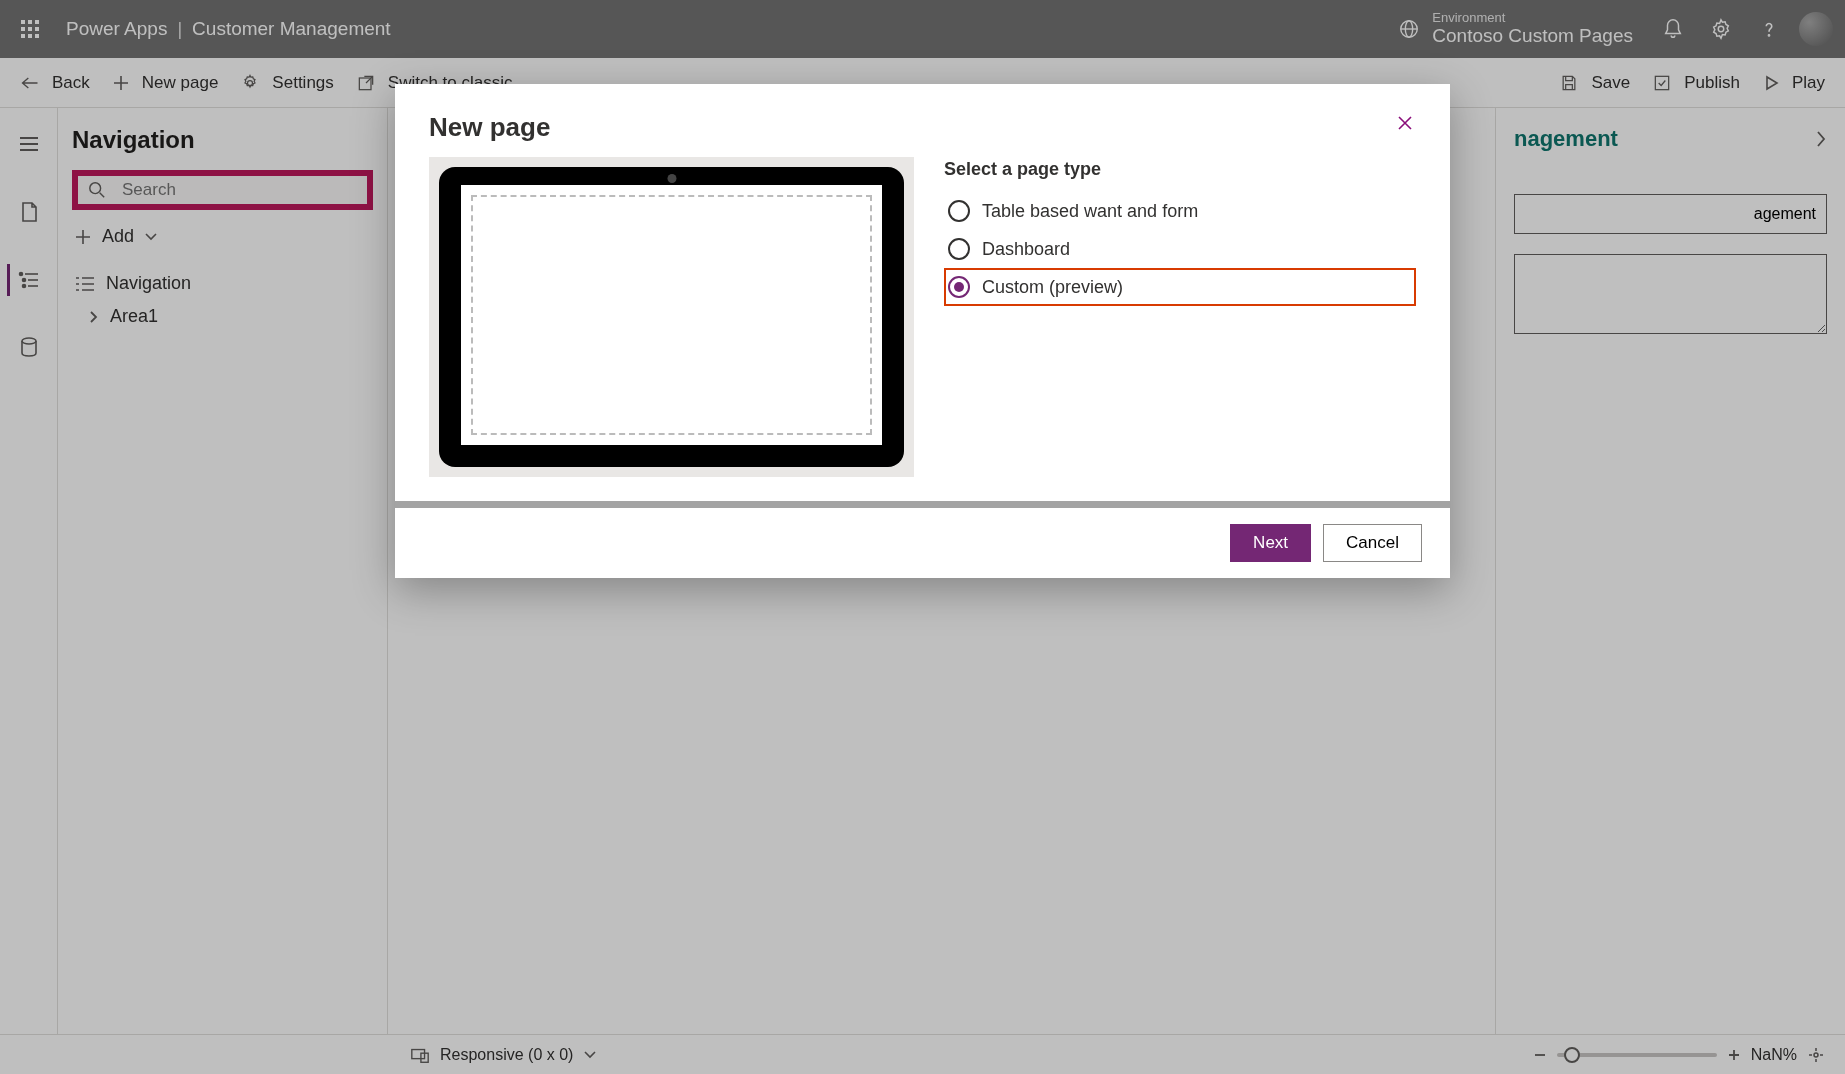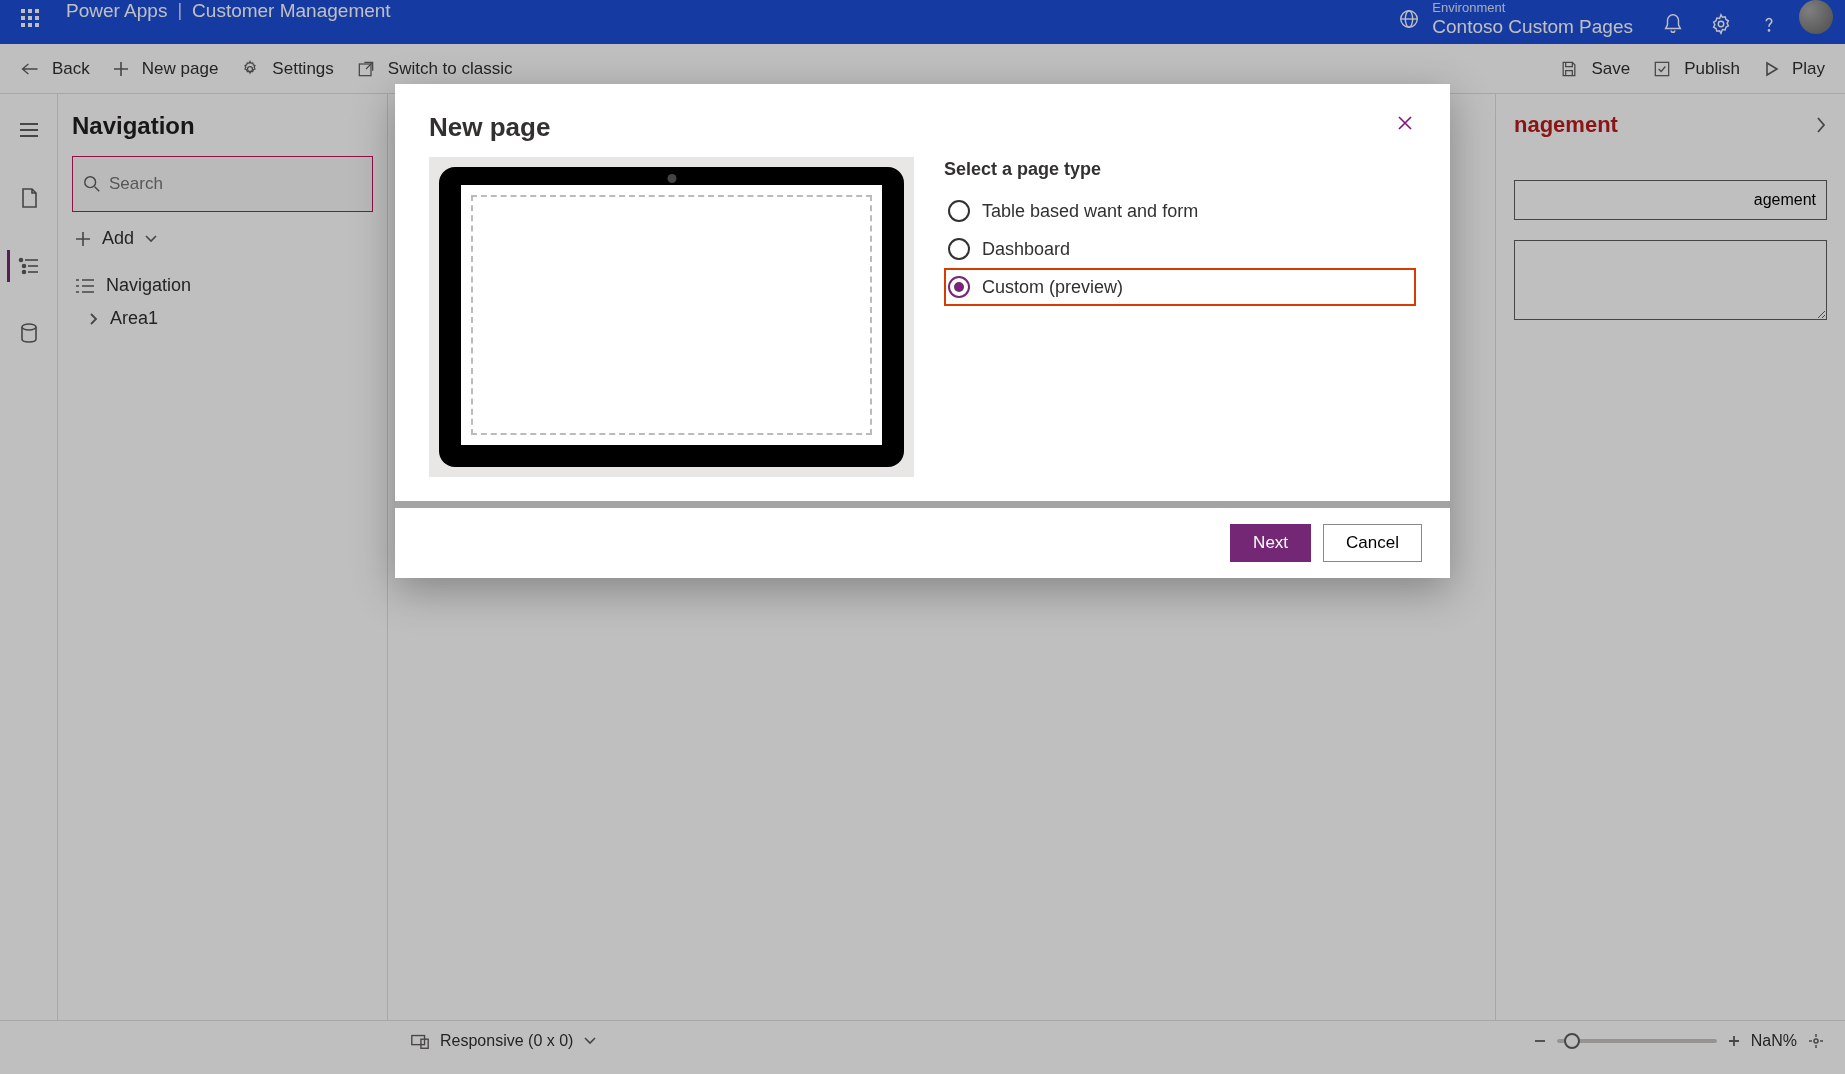--- a/index.html
+++ b/index.html
@@ -1,19 +1,19 @@
 <!DOCTYPE html>
 <html><head>
 <meta charset="utf-8">
 <style>
 * { box-sizing: border-box; margin: 0; padding: 0; font-family: "Segoe UI", -apple-system, sans-serif; }
 body { width: 1845px; height: 1074px; overflow: hidden; background: #fff; position: relative; }
 
 
-.header { height: 44px; background: #1d4ed8; color: #fff; display: flex; align-items: flex-start; padding: 0 12px; }
+.header { height: 58px; background: #737373; color: #fff; display: flex; align-items: center; padding: 0 12px; }
 .waffle { width: 36px; height: 36px; display: flex; align-items: center; justify-content: center; cursor: pointer; }
 .waffle svg { fill: #fff; }
 .app-title { font-size: 19px; font-weight: 400; margin-left: 18px; }
 .app-sep { margin: 0 10px; opacity: .8; font-size: 18px; }
 .app-sub { font-size: 19px; font-weight: 400; }
 .header-spacer { flex: 1; }
 .env-block { display: flex; align-items: center; gap: 12px; margin-right: 16px; }
 .env-text { line-height: 1.2; }
 .env-label-small { font-size: 13px; opacity: .85; }
 .env-name { font-size: 19px; }
@@ -29,30 +29,30 @@
 
 
 .body { display: flex; height: calc(100% - 58px - 50px - 40px); }
 .rail { width: 58px; border-right: 1px solid #e1dfdd; display: flex; flex-direction: column; align-items: center; padding-top: 14px; gap: 24px; }
 .rail-item { width: 44px; height: 44px; display: flex; align-items: center; justify-content: center; cursor: pointer; position: relative; }
 .rail-item.active::before { content:""; position:absolute; left:0; top:6px; bottom:6px; width:3px; background:#742774; }
 .rail-item svg { stroke: #605e5c; fill: none; }
 
 .nav-panel { width: 330px; padding: 18px 14px; border-right: 1px solid #e1dfdd; }
 .nav-panel h2 { font-size: 24px; font-weight: 600; margin-bottom: 16px; color:#201f1e; }
-.search { display:flex; align-items:center; border:1px solid #be185d; height:56px; padding:0 10px; gap:8px; background:#faf9f8; }
+.search { display:flex; align-items:center; border:6px solid #be185d; height:40px; padding:0 10px; gap:16px; background:#faf9f8; }
 .search input { border:none; outline:none; flex:1; font-size:17px; background:transparent; }
 .add-btn { display:flex; align-items:center; gap:10px; font-size:18px; margin:16px 2px 20px; cursor:pointer; color:#323130; }
 .tree-row { display:flex; align-items:center; gap:10px; font-size:18px; padding:6px 2px; color:#323130; cursor:pointer; }
 .tree-indent { margin-left: 14px; }
 
 .canvas { flex:1; background:#fff; position: relative; }
 
 .props { width: 350px; border-left: 1px solid #e1dfdd; padding: 18px; }
-.props h3 { font-size: 22px; font-weight:600; margin-bottom:18px; color:#b91c1c; display:flex; justify-content:space-between; align-items:center;}
+.props h3 { font-size: 22px; font-weight:600; margin-bottom:18px; color:#0f766e; display:flex; justify-content:space-between; align-items:center;}
 .field-label { font-size:16px; color:#323130; margin-bottom:6px; display:block; }
 .field-input { width:100%; border:1px solid #605e5c; height:40px; padding:0 10px; font-size:16px; margin-bottom:20px; }
 .field-textarea { width:100%; border:1px solid #605e5c; height:80px; padding:8px 10px; font-size:16px; resize: both; }
 
 
 .status { height:40px; border-top:1px solid #e1dfdd; display:flex; align-items:center; padding:0 20px 0 410px; gap:12px; color:#323130; position: relative; }
 .status-left { display:flex; align-items:center; gap:10px; font-size:16px; }
 .status-spacer { flex:1; }
 .zoom { display:flex; align-items:center; gap:10px; }
 .slider-track { width:160px; height:4px; background:#c8c6c4; position:relative; border-radius:2px; }

